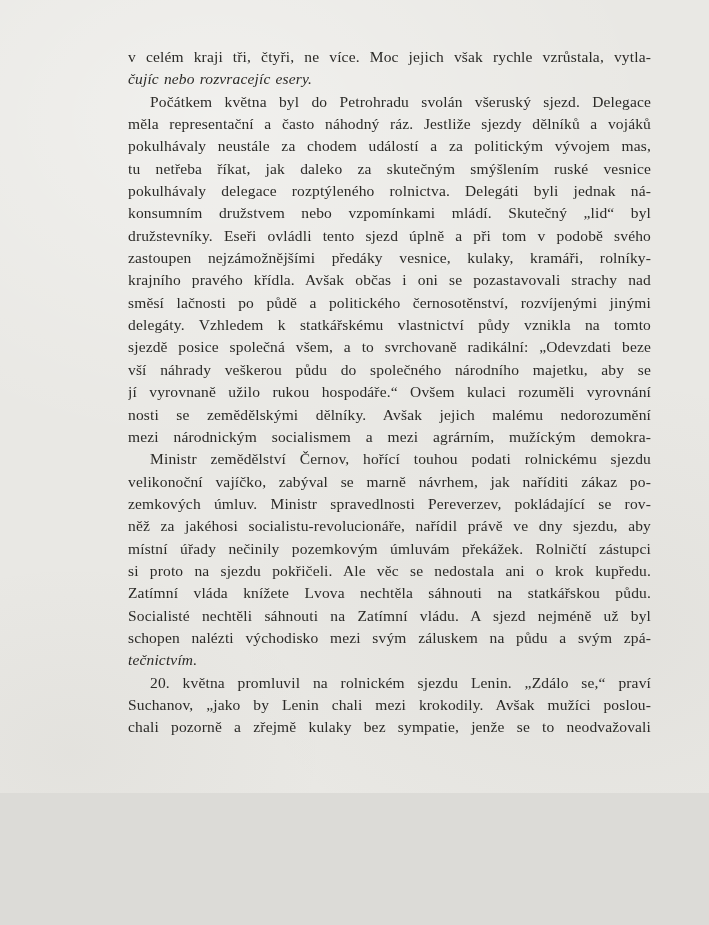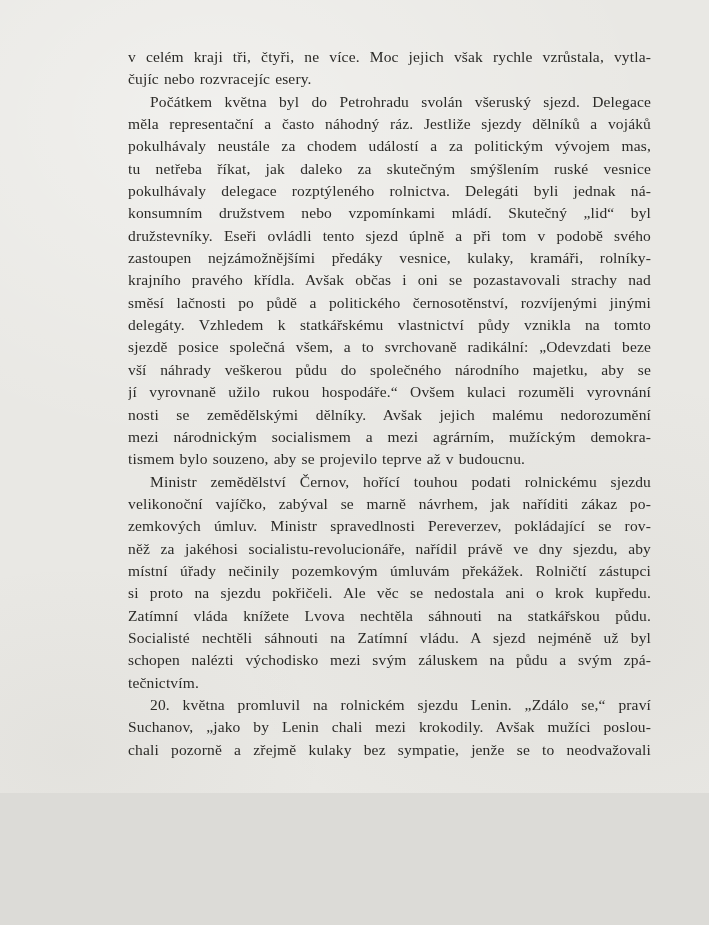--- a/index.html
+++ b/index.html
@@ -41,20 +41,21 @@
     letter-spacing: 0.15px;
     word-spacing: 1px;
     text-align: justify;
     text-align-last: justify;
     white-space: normal;
     -webkit-font-smoothing: antialiased;
   }
   .line.e {           
     text-align: left;
     text-align-last: left;
+    font-style: italic;
   }
   .line.i {           
     text-indent: 22px;
   }
   .page-number {
     position: absolute;
     left: 95px;
     top: 824px;
     font-size: 16px;
     font-weight: bold;
@@ -78,21 +79,20 @@
     <p class="line">družstevníky. Eseři ovládli tento sjezd úplně a při tom v podobě svého</p>
     <p class="line">zastoupen nejzámožnějšími předáky vesnice, kulaky, kramáři, rolníky-</p>
     <p class="line">krajního pravého křídla. Avšak občas i oni se pozastavovali strachy nad</p>
     <p class="line">směsí lačnosti po půdě a politického černosotěnství, rozvíjenými jinými</p>
     <p class="line">delegáty. Vzhledem k statkářskému vlastnictví půdy vznikla na tomto</p>
     <p class="line">sjezdě posice společná všem, a to svrchovaně radikální: „Odevzdati beze</p>
     <p class="line">vší náhrady veškerou půdu do společného národního majetku, aby se</p>
     <p class="line">jí vyrovnaně užilo rukou hospodáře.“ Ovšem kulaci rozuměli vyrovnání</p>
     <p class="line">nosti se zemědělskými dělníky. Avšak jejich malému nedorozumění</p>
     <p class="line">mezi národnickým socialismem a mezi agrárním, mužíckým demokra-</p>
-    <p class="line e">tismem bylo souzeno, aby se projevilo teprve až v budoucnu.</p>
     <p class="line i">Ministr zemědělství Černov, hořící touhou podati rolnickému sjezdu</p>
     <p class="line">velikonoční vajíčko, zabýval se marně návrhem, jak naříditi zákaz po-</p>
     <p class="line">zemkových úmluv. Ministr spravedlnosti Pereverzev, pokládající se rov-</p>
     <p class="line">něž za jakéhosi socialistu-revolucionáře, nařídil právě ve dny sjezdu, aby</p>
     <p class="line">místní úřady nečinily pozemkovým úmluvám překážek. Rolničtí zástupci</p>
     <p class="line">si proto na sjezdu pokřičeli. Ale věc se nedostala ani o krok kupředu.</p>
     <p class="line">Zatímní vláda knížete Lvova nechtěla sáhnouti na statkářskou půdu.</p>
     <p class="line">Socialisté nechtěli sáhnouti na Zatímní vládu. A sjezd nejméně už byl</p>
     <p class="line">schopen nalézti východisko mezi svým záluskem na půdu a svým zpá-</p>
     <p class="line e">tečnictvím.</p>

